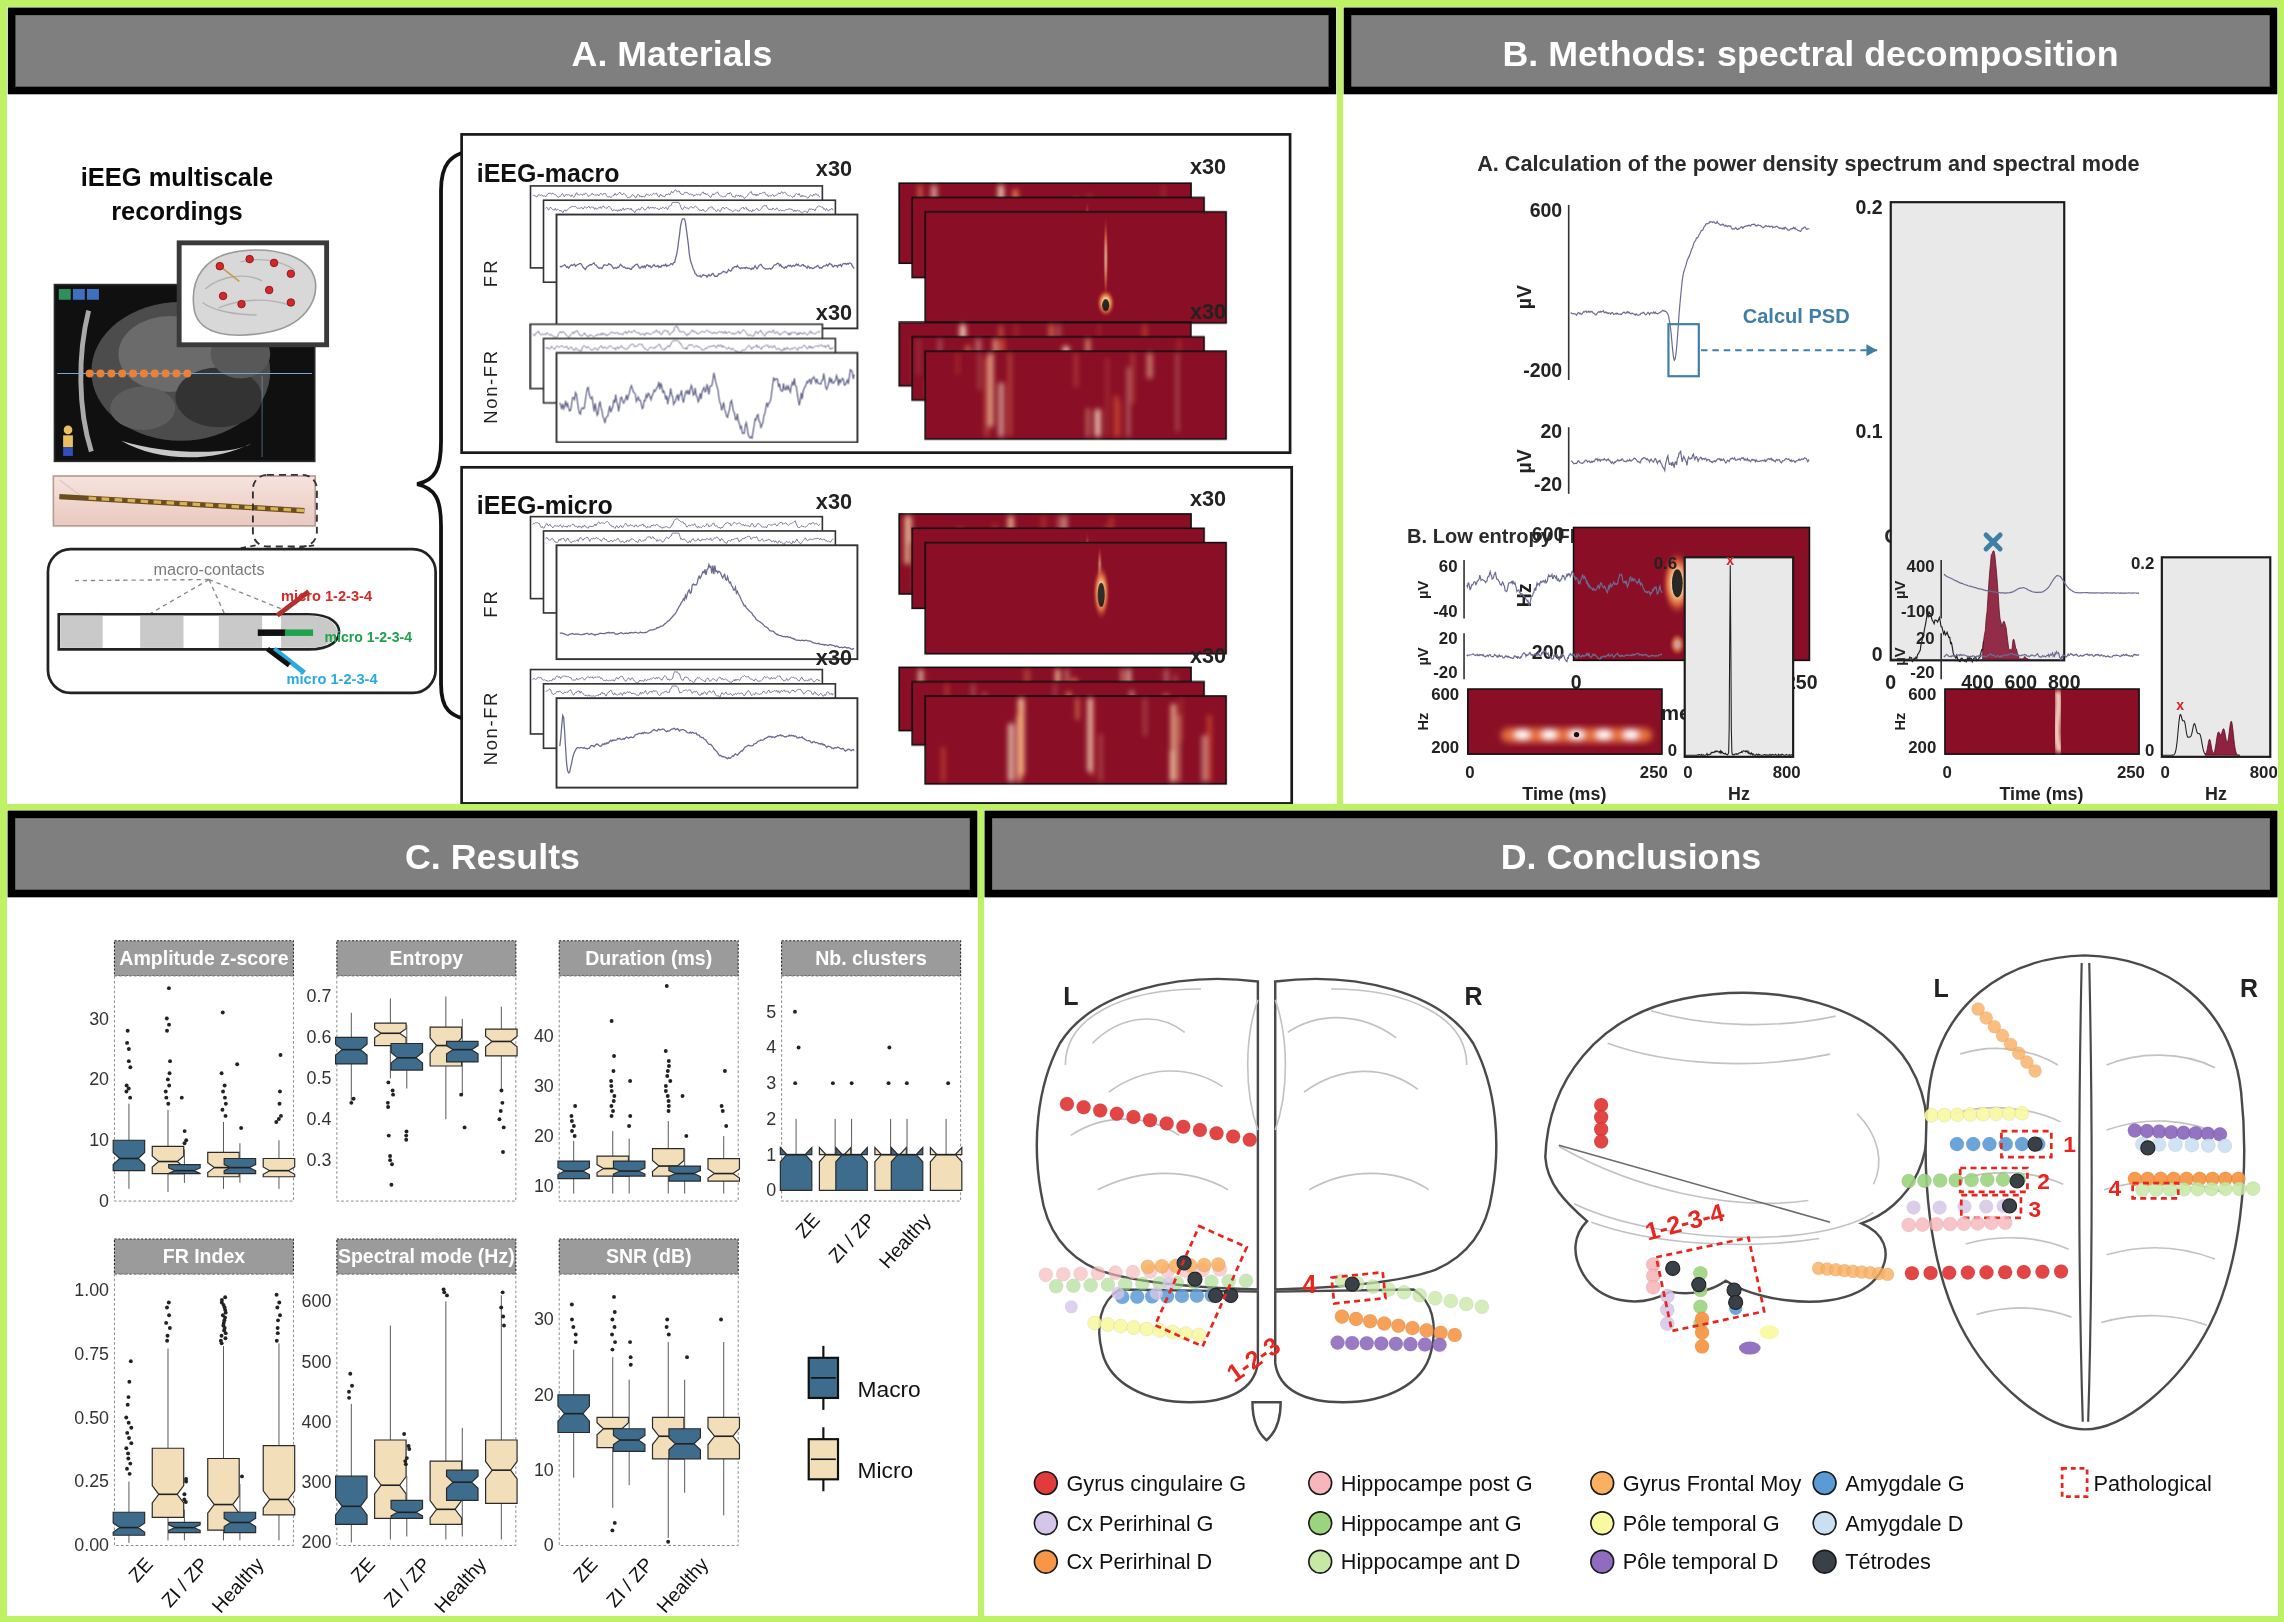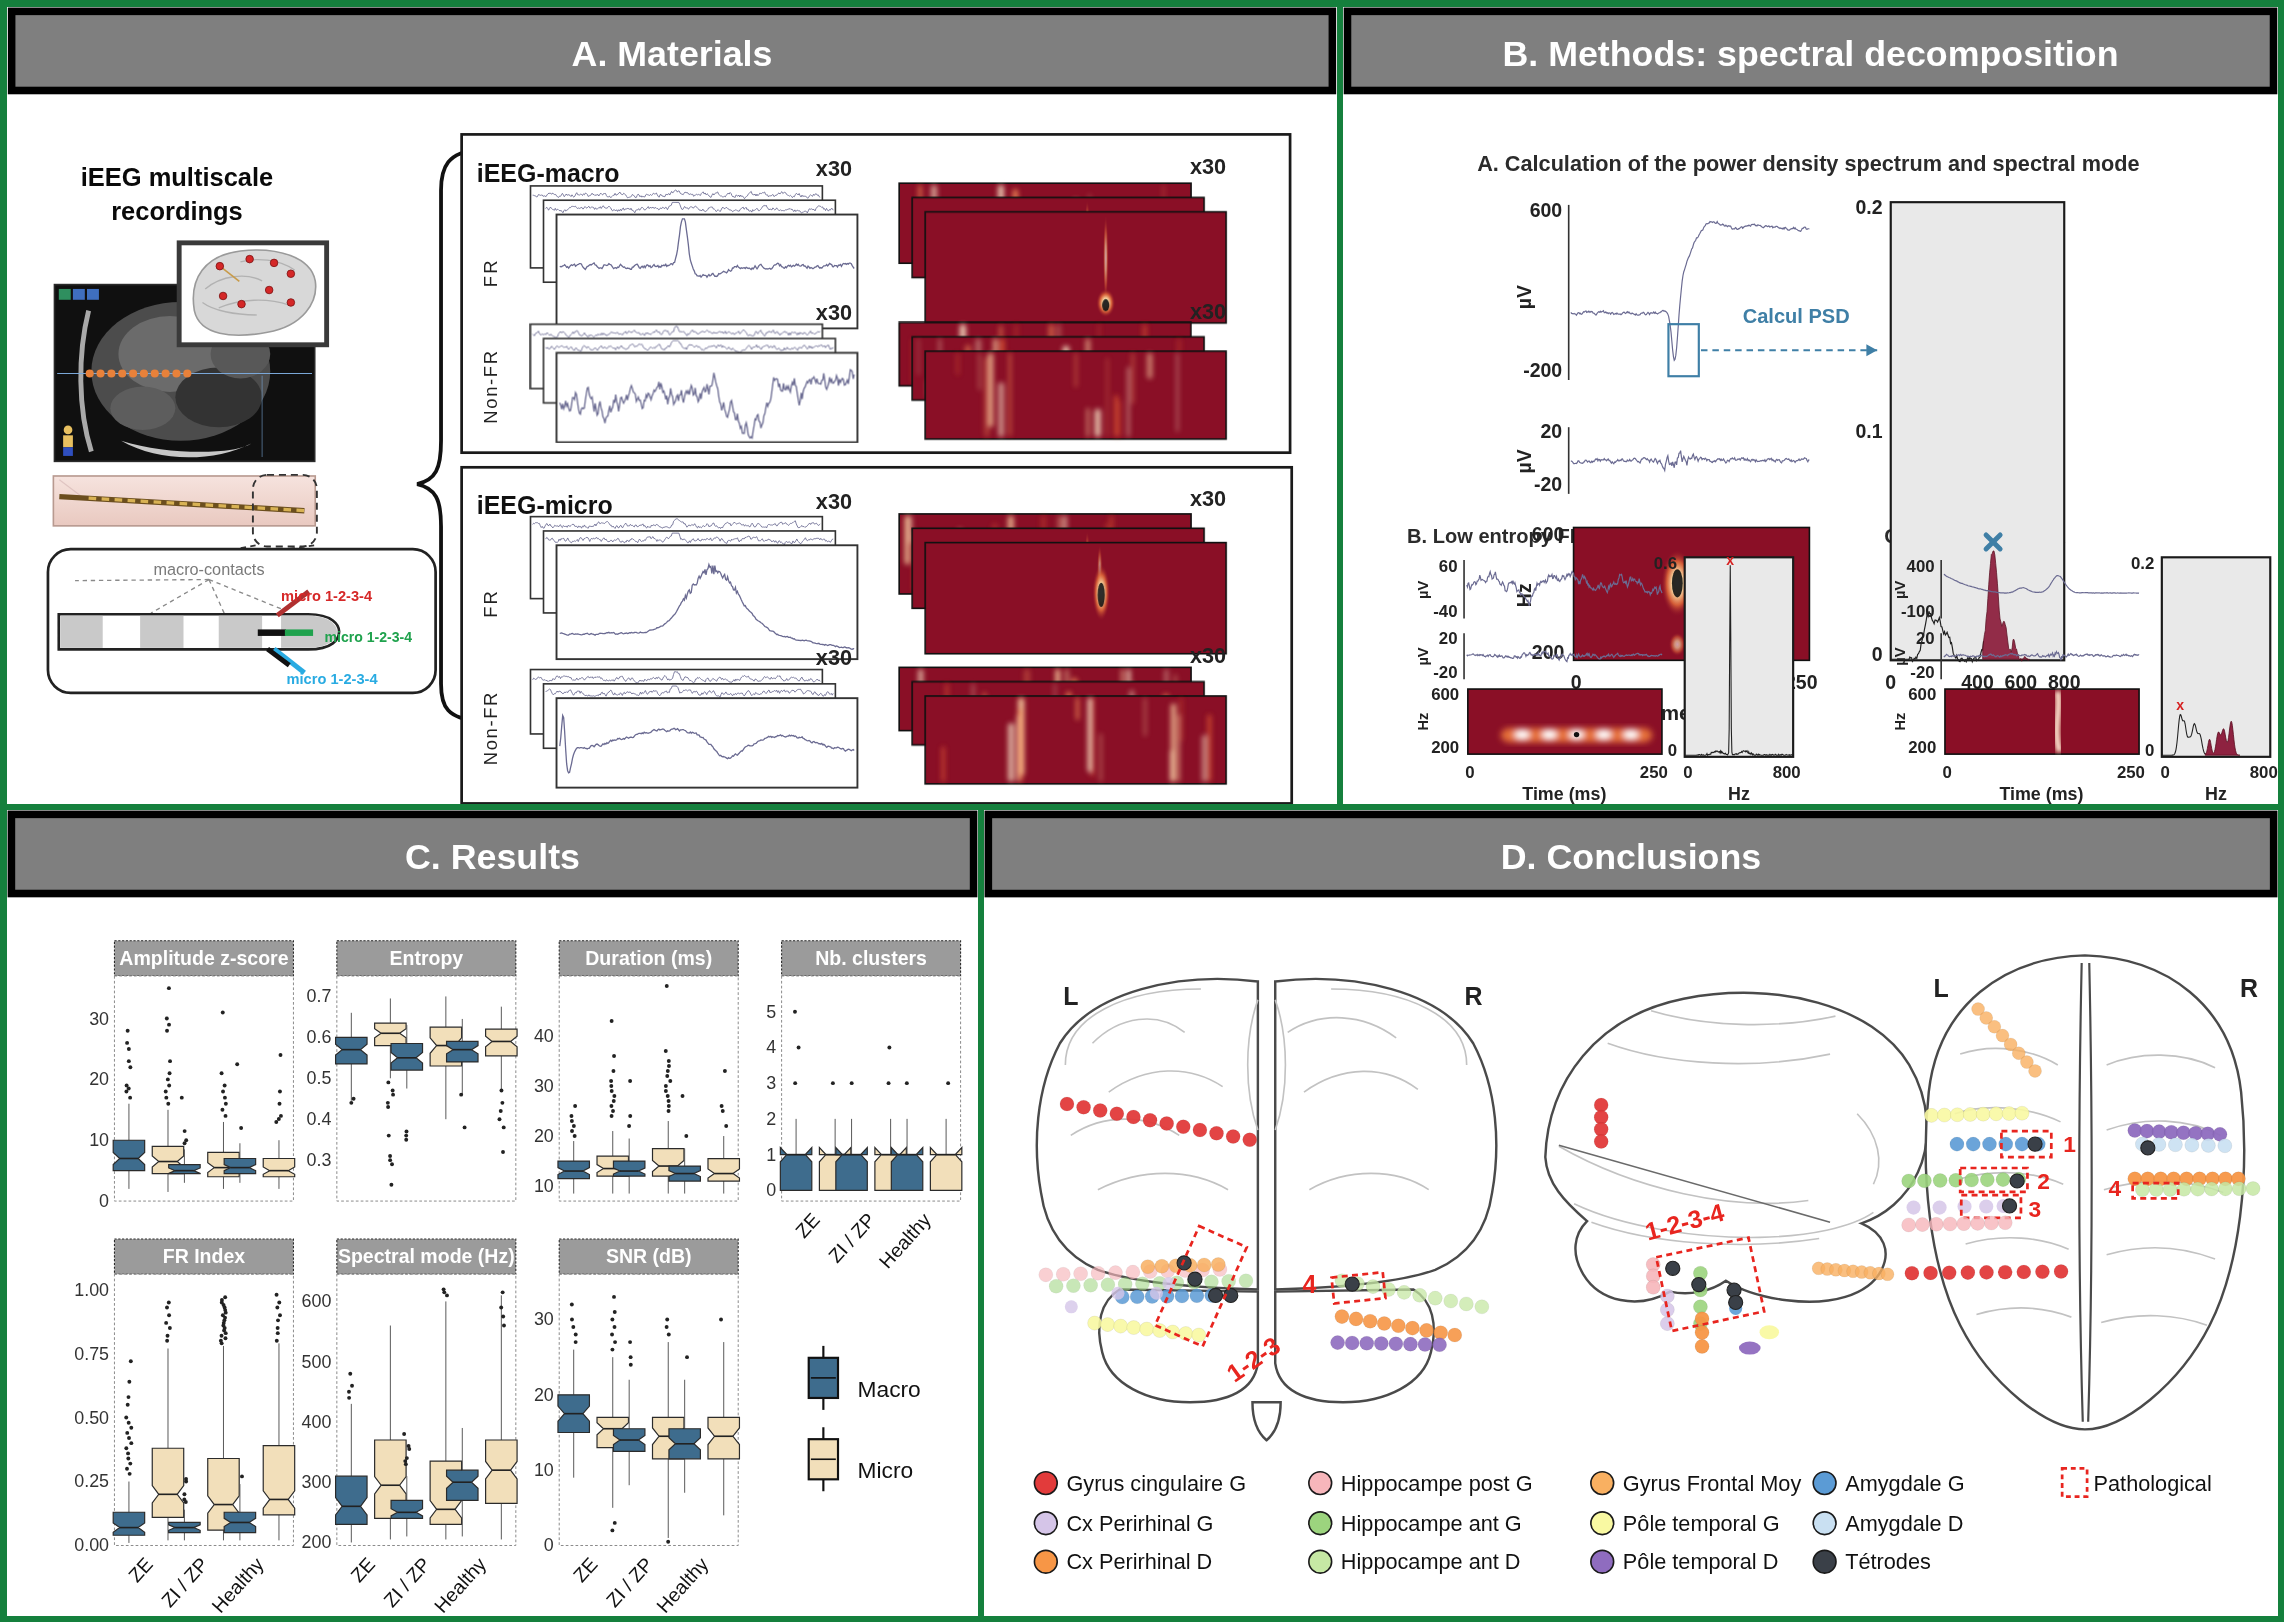--- a/index.html
+++ b/index.html
@@ -1,16 +1,16 @@
 <!DOCTYPE html>
 <html style="font-size:8.7px"><head>
 <meta charset="utf-8">
 <style>
   html,body{margin:0;padding:0;background:#16294a;font-family:"Liberation Sans",sans-serif;}
-  #root{position:relative;width:2284px;height:1622px;background:#15803d;}
+  #root{position:relative;width:2284px;height:1622px;background:#bef264;}
   svg.panel{position:absolute;background:#ffffff;display:block;}
   text{font-family:"Liberation Sans",sans-serif;}
 </style>
 </head>
 <body>
 
 <div id="root">
 
   <svg class="panel" id="svg-a" style="left:6.5px;top:6.5px" width="1330" height="797" viewBox="0 0 2452 1470">
       <defs>

